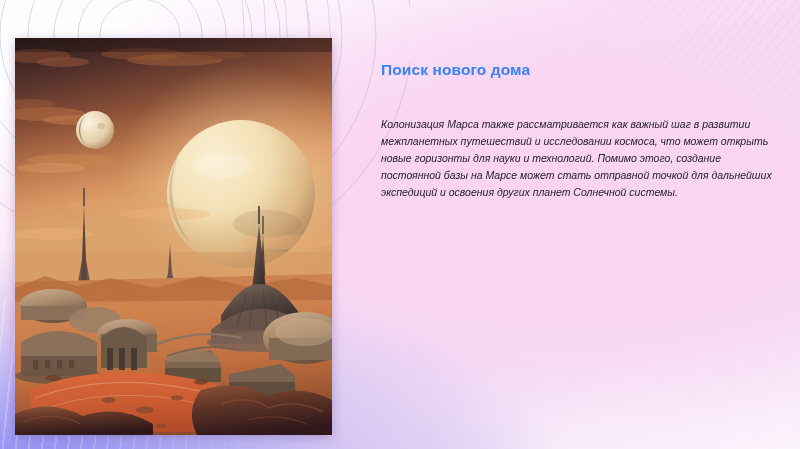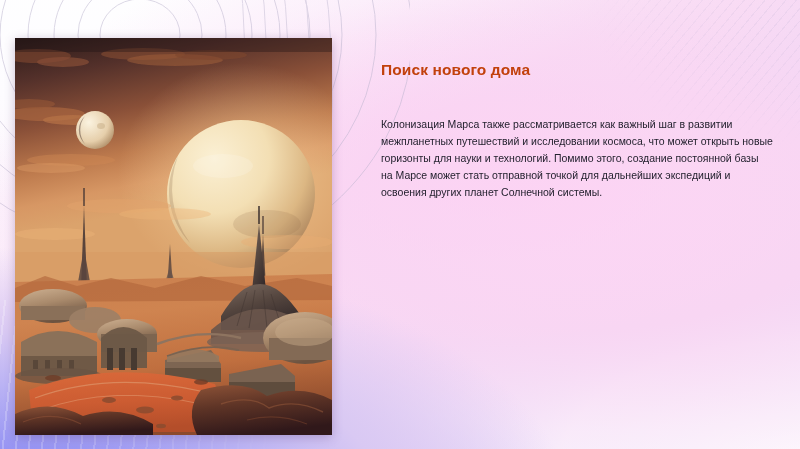--- a/index.html
+++ b/index.html
@@ -109,35 +109,35 @@
   #text-column {
     position: absolute;
     left: 381px;
     top: 60px;
     width: 392px;
   }
 
   #slide-title {
     font-size: 15.5px;
     font-weight: bold;
-    color: #c2410c;
+    color: #3b82f6;
     letter-spacing: 0.1px;
     margin: 0;
     line-height: 1.25;
   }
 
   .body-para {
     font-size: 10.5px;
     line-height: 1.62;
     color: #24222f;
     margin: 0;
   }
 
   #para-1 { margin-top: 60px; }
-  #para-2 { margin-top: 37px; }
+  #para-2 { margin-top: 37px; font-style: italic; }
 </style>
 </head>
 <body>
 
 <div id="slide">
 
   <div class="bg-layer bg-base"></div>
   <div class="bg-layer bg-bloom"></div>
 
   <div class="bg-layer bg-arcs">

